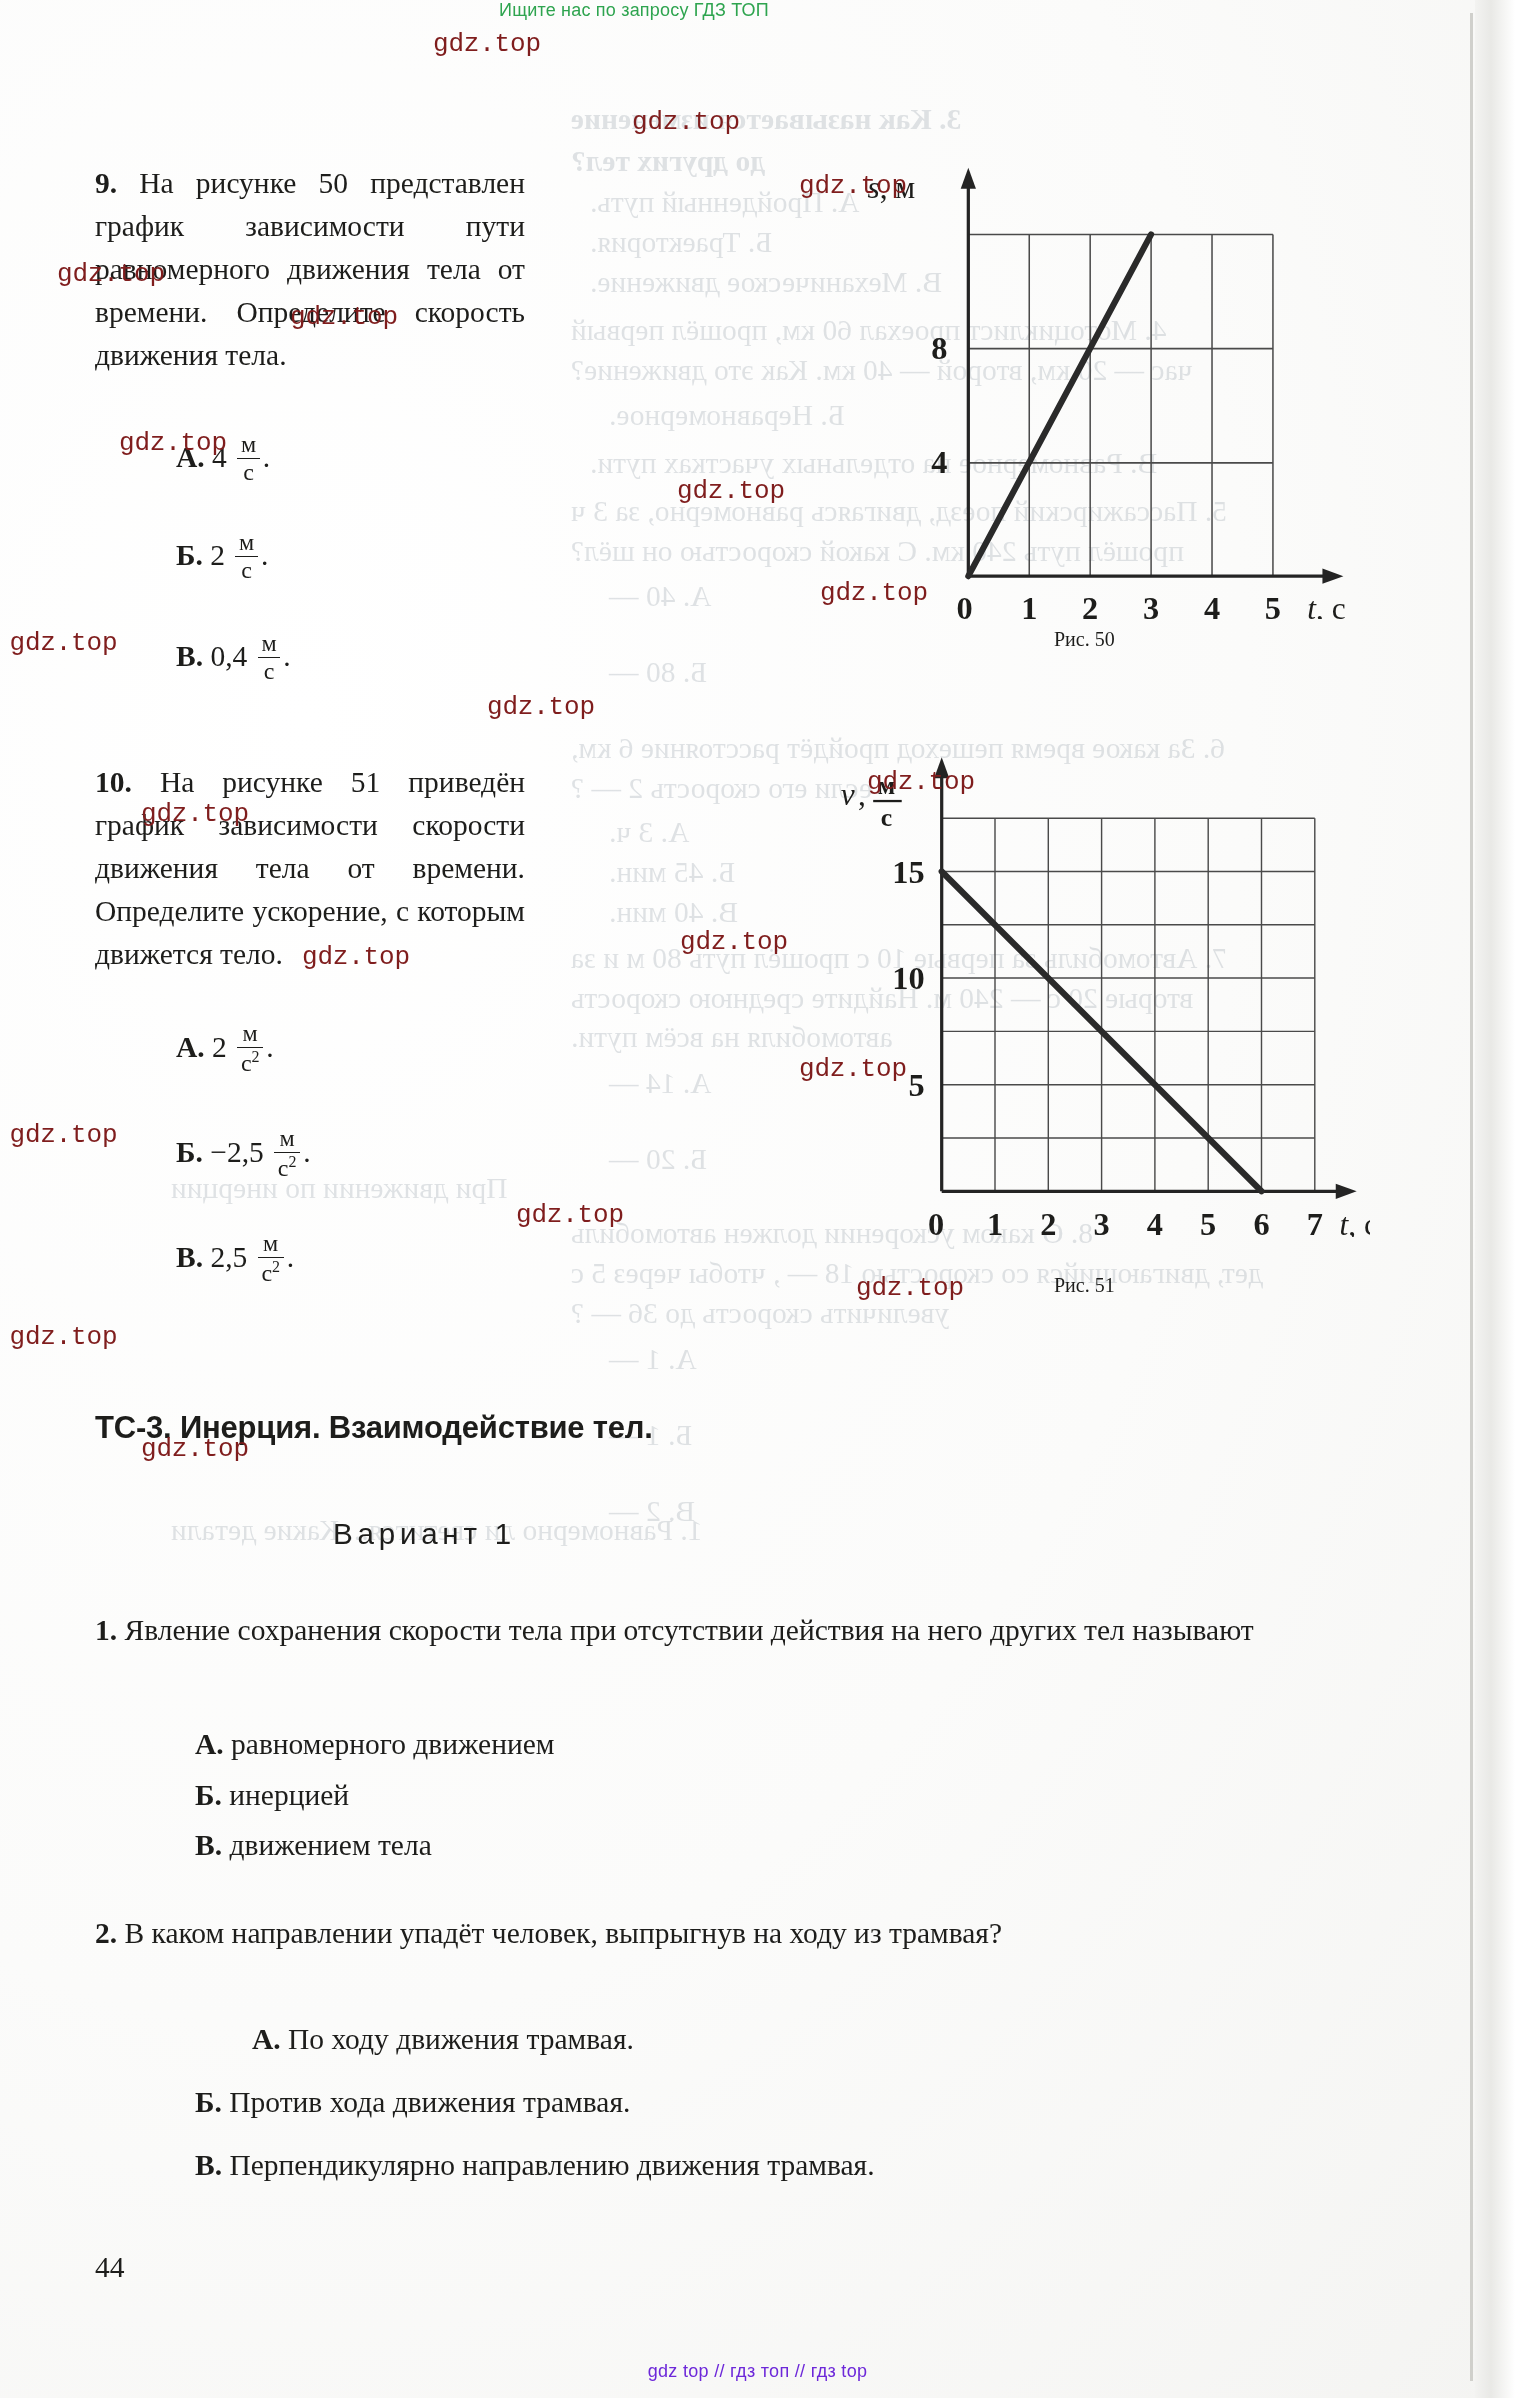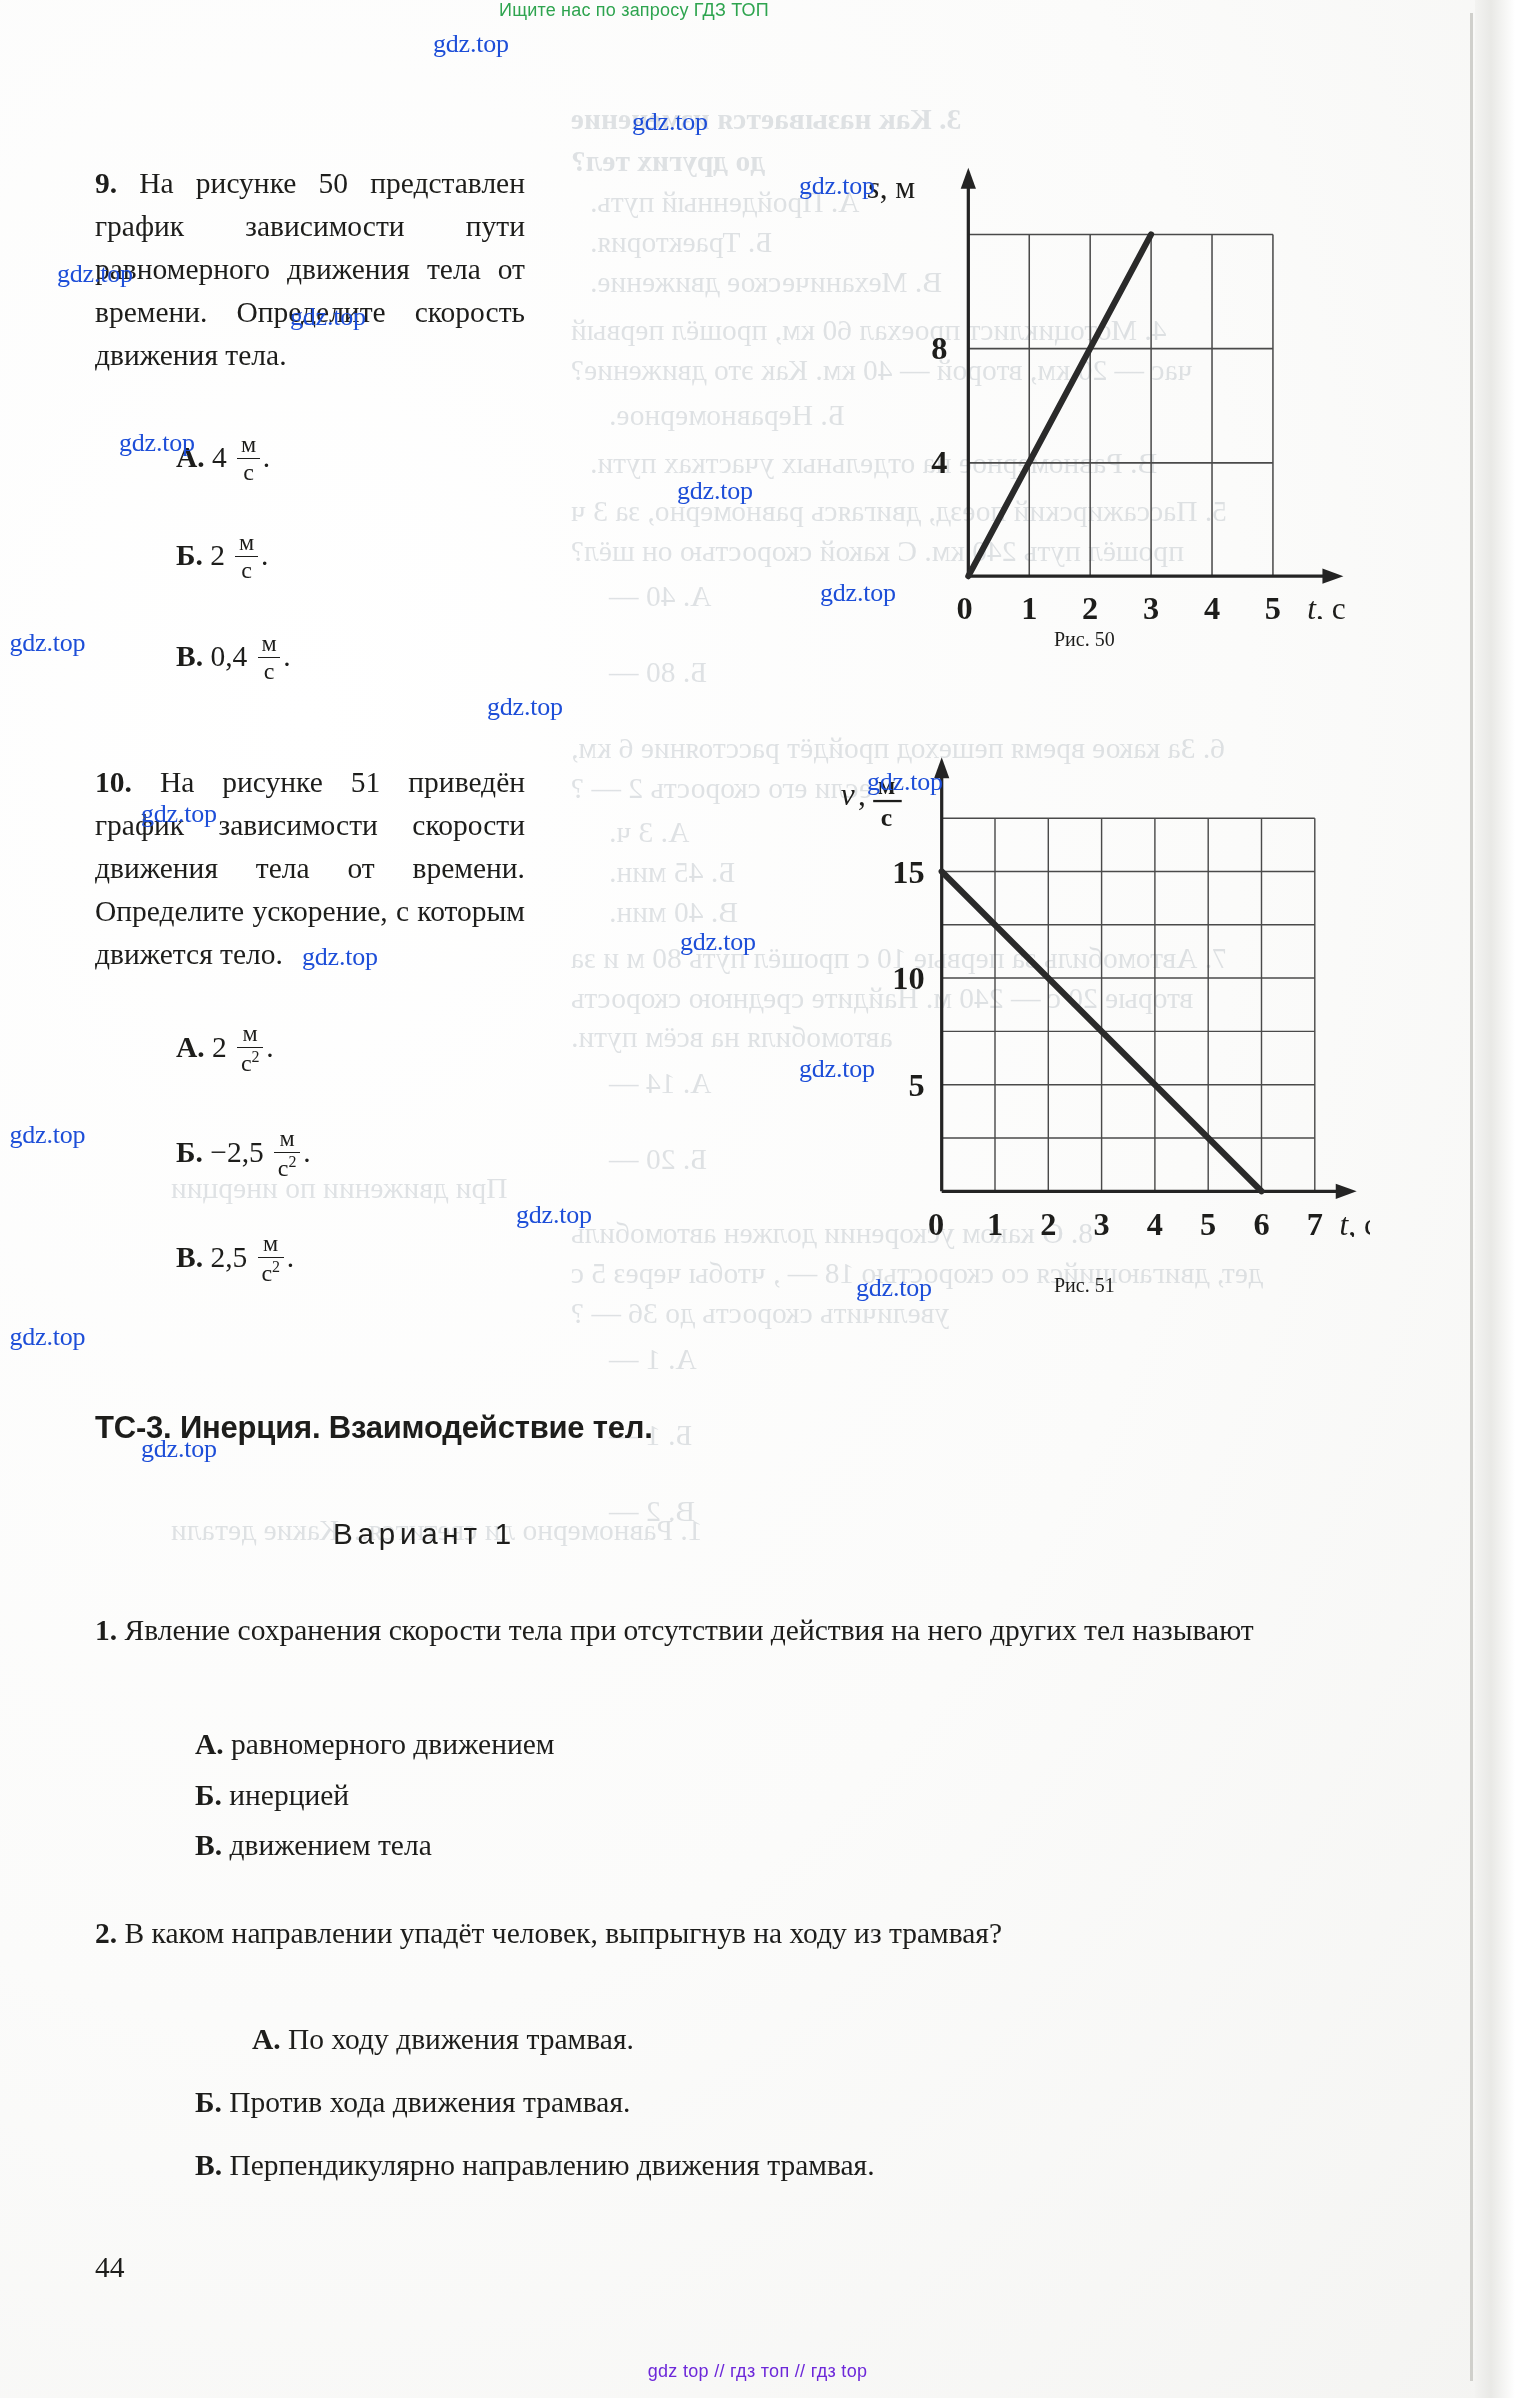--- a/index.html
+++ b/index.html
@@ -21,22 +21,22 @@
     background:linear-gradient(to right,#f3f3f1 0%,#e9e9e6 40%,#ffffff 100%);
   }
   #gutter-line{
     position:absolute;right:42px;top:13.3px;width:2.9px;height:2368px;
     background:#c9c9c4;opacity:.85;
   }
 
   
   .wm{
     position:absolute;
-    font-family:Liberation Serif, serif;
-    font-size:26px;color:#1d4ed8;white-space:nowrap;
+    font-family:Liberation Mono, monospace;
+    font-size:26px;color:#7f1d1d;white-space:nowrap;
     letter-spacing:-0.2px;
   }
   .topbar{
     position:absolute;left:0;top:0;width:1268px;height:32px;
     text-align:center;
   }
   .topbar span{
     font-family:"Liberation Sans", sans-serif;
     font-size:18px;color:#2ea44f;letter-spacing:0.2px;
   }

